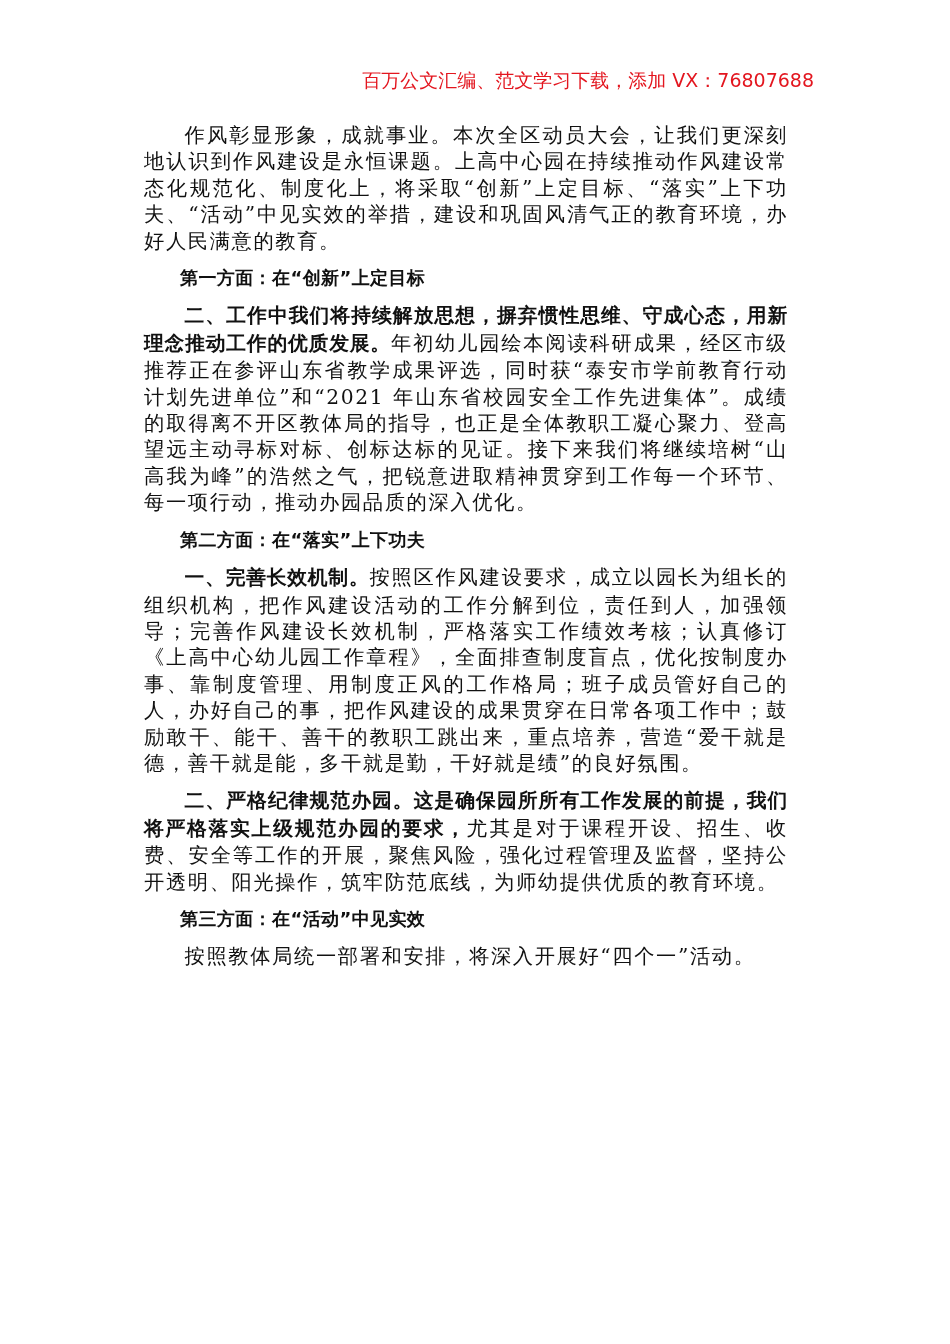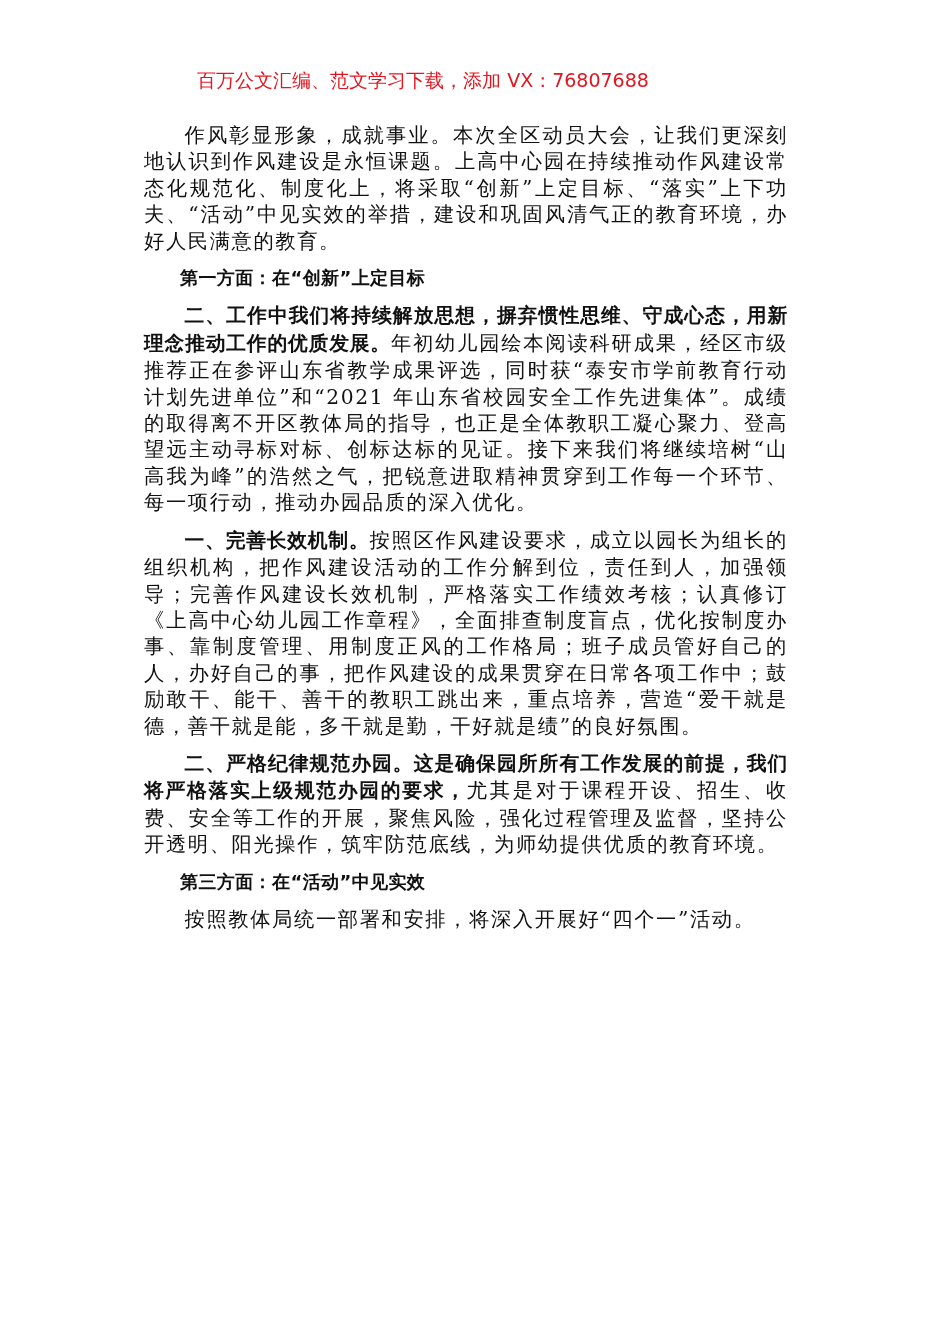--- a/index.html
+++ b/index.html
@@ -1,22 +1,21 @@
 <!DOCTYPE html>
 <html><head>
   <meta charset="utf-8">
   <style>
     html, body { margin: 0; padding: 0; background: #ffffff; }
     body { width: 950px; height: 1344px; position: relative; overflow: hidden; }
     .page { position: absolute; left: 0; top: 0; width: 950px; height: 1344px; background: #fff; }
     .watermark-header {
-      position: absolute; top: 68px; left: 0; width: 814px; text-align: center;
+      position: absolute; top: 68px; left: 0; width: 814px; text-align: right;
       color: #e3161f; font-family: "DejaVu Sans", sans-serif; font-size: 19px; letter-spacing: 0px;
       line-height: 24px;
-      padding-left: 16px;
     }
     .content {
       position: absolute; left: 144px; top: 122px; width: 662px;
       font-family: "DejaVu Serif", serif; font-size: 20.3px; color: #111;
       line-height: 26.4px;
     }
     .para { margin: 0 18px 11px 0; text-indent: 2em; text-align: justify; text-justify: inter-character; letter-spacing: 1.6px; }
     .heading { margin: 0 0 11px 0; text-indent: 2em; font-family: "DejaVu Sans", sans-serif; font-weight: bold; letter-spacing: 0.4px; font-size: 18px; }
     .bold { font-family: "DejaVu Sans", sans-serif; font-weight: bold; letter-spacing: 0.6px; font-size: 19.8px; }
   </style>
@@ -25,19 +24,20 @@
 
 <div class="page">
   <div class="watermark-header">百万公文汇编、范文学习下载，添加 VX：76807688</div>
 
   <div class="content">
     <p class="para">作风彰显形象，成就事业。本次全区动员大会，让我们更深刻地认识到作风建设是永恒课题。上高中心园在持续推动作风建设常态化规范化、制度化上，将采取“创新”上定目标、“落实”上下功夫、“活动”中见实效的举措，建设和巩固风清气正的教育环境，办好人民满意的教育。</p>
 
     <p class="heading">第一方面：在“创新”上定目标</p>
     <p class="para"><span class="bold">二、工作中我们将持续解放思想，摒弃惯性思维、守成心态，用新理念推动工作的优质发展。</span><span>年初幼儿园绘本阅读科研成果，经区市级推荐正在参评山东省教学成果评选，同时获“泰安市学前教育行动计划先进单位”和“2021 年山东省校园安全工作先进集体”。成绩的取得离不开区教体局的指导，也正是全体教职工凝心聚力、登高望远主动寻标对标、创标达标的见证。接下来我们将继续培树“山高我为峰”的浩然之气，把锐意进取精神贯穿到工作每一个环节、每一项行动，推动办园品质的深入优化。</span></p>
 
+    <p class="heading">第二方面：在“落实”上下功夫</p>
     <p class="para"><span class="bold">一、完善长效机制。</span><span>按照区作风建设要求，成立以园长为组长的组织机构，把作风建设活动的工作分解到位，责任到人，加强领导；完善作风建设长效机制，严格落实工作绩效考核；认真修订《上高中心幼儿园工作章程》，全面排查制度盲点，优化按制度办事、靠制度管理、用制度正风的工作格局；班子成员管好自己的人，办好自己的事，把作风建设的成果贯穿在日常各项工作中；鼓励敢干、能干、善干的教职工跳出来，重点培养，营造“爱干就是德，善干就是能，多干就是勤，干好就是绩”的良好氛围。</span></p>
     <p class="para"><span class="bold">二、严格纪律规范办园。这是确保园所所有工作发展的前提，我们将严格落实上级规范办园的要求，</span><span>尤其是对于课程开设、招生、收费、安全等工作的开展，聚焦风险，强化过程管理及监督，坚持公开透明、阳光操作，筑牢防范底线，为师幼提供优质的教育环境。</span></p>
 
     <p class="heading">第三方面：在“活动”中见实效</p>
     <p class="para"><span class="bold"></span><span>按照教体局统一部署和安排，将深入开展好“四个一”活动。</span></p>
   </div>
 </div>
 
 </body></html>

